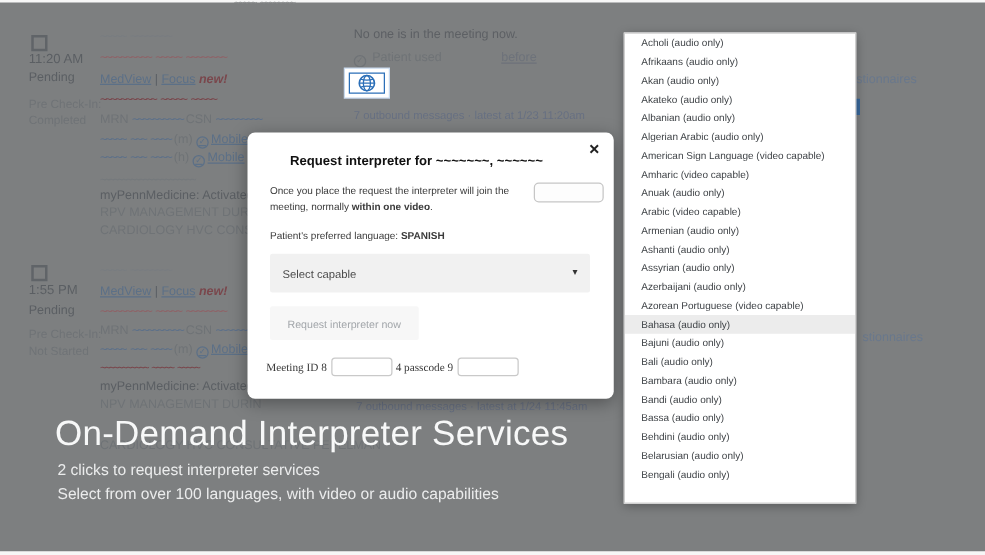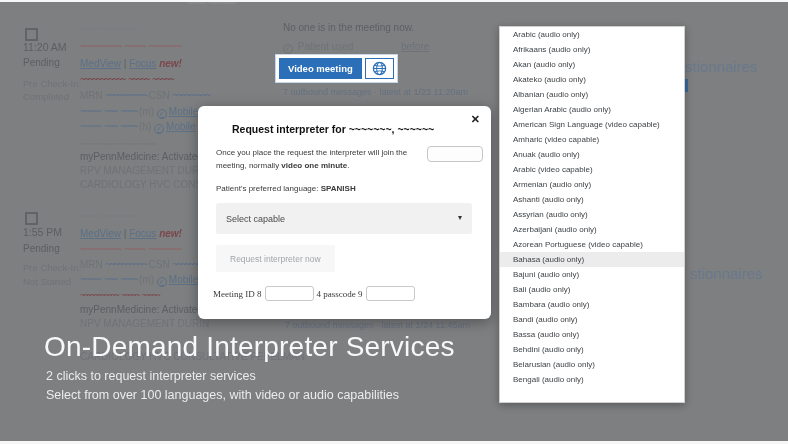--- a/index.html
+++ b/index.html
@@ -55,21 +55,21 @@
                box-shadow:0 2px 8px rgba(0,0,0,0.3); z-index:9; overflow:hidden; }
   .lang-item { height:15px; line-height:15px; padding-left:13px; font-size:8px; color:#3f4347;
                white-space:nowrap; cursor:pointer; }
   .lang-item.hl { background:#ececec; }
 
   
   #caption-title { left:44px; top:331px; font-size:28px; color:#f7f8f8; letter-spacing:0.2px; z-index:5; }
   .caption-sub { left:46px; font-size:12.5px; color:#ebecec; z-index:5; }
 
   
-  .frag-link { color:#69788c; font-size:15px; }
+  .frag-link { color:#69788c; font-size:10px; }
   #frag-blue { left:683px; top:79px; width:5px; height:13px; background:#39689b; }
 
   button { font-family:"Liberation Sans", sans-serif; }
 </style>
 </head>
 <body>
 
 <div id="stage">
 
   <div class="abs edge" style="top:0; height:2px;"></div>
@@ -115,21 +115,20 @@
 
   <div class="abs dim" style="left:283px; top:22px; color:#5d6064;">No one is in the meeting now.</div>
   <div class="abs dim dim-light" style="left:283px; top:41px;">
     <span class="ck">✓</span>
     <span>Patient used</span>
     <span style="display:inline-block; width:42px;"></span>
     <a class="dim-link" style="color:#6d727a;">before</a>
   </div>
 
   <div class="abs" id="video-group" style="left:276px; top:55px;">
-    <button id="video-btn">Video meeting</button>
     <button id="globe-btn">
       <svg width="15" height="15" viewBox="0 0 16 16">
         <circle cx="8" cy="8" r="6.5" fill="none" stroke="#2b6fb8" stroke-width="1.4"></circle>
         <ellipse cx="8" cy="8" rx="3" ry="6.5" fill="none" stroke="#2b6fb8" stroke-width="1.1"></ellipse>
         <line x1="1.5" y1="8" x2="14.5" y2="8" stroke="#2b6fb8" stroke-width="1.1"></line>
         <path d="M2.6 4.6 Q8 6.4 13.4 4.6 M2.6 11.4 Q8 9.6 13.4 11.4" fill="none" stroke="#2b6fb8" stroke-width="1"></path>
       </svg>
     </button>
   </div>
 
@@ -170,38 +169,38 @@
   <div class="abs" id="frag-blue"></div>
   <div class="abs frag-link" style="left:690px; top:265px;">stionnaires</div>
 
   <div class="abs" id="caption-title">On-Demand Interpreter Services</div>
   <div class="abs caption-sub" style="top:369px;">2 clicks to request interpreter services</div>
   <div class="abs caption-sub" style="top:388px;">Select from over 100 languages, with video or audio capabilities</div>
 
   <div class="abs" id="dialog">
     <button id="dialog-close">✕</button>
     <div id="dialog-title">Request interpreter for ~~~~~~~, ~~~~~~</div>
-    <div id="dialog-body"><span>Once you place the request the interpreter will join the meeting, normally </span><b>video one minute</b><span>.</span></div>
+    <div id="dialog-body"><span>Once you place the request the interpreter will join the meeting, normally </span><b>within one video</b><span>.</span></div>
     <div id="body-redaction"></div>
     <div id="dialog-pref"><span>Patient's preferred language: </span><b>SPANISH</b></div>
     <button id="lang-select">
       <span>Select capable</span>
       <span class="caret">▾</span>
     </button>
     <button id="request-btn">Request interpreter now</button>
     <div id="meeting-line">
       <span>Meeting ID 8</span>
       <span class="redact-box"></span>
       <span>4 passcode 9</span>
       <span class="redact-box"></span>
     </div>
   </div>
 
   <div class="abs" id="lang-list">
-    <div class="lang-item">Arabic (audio only)</div>
+    <div class="lang-item">Acholi (audio only)</div>
     <div class="lang-item">Afrikaans (audio only)</div>
     <div class="lang-item">Akan (audio only)</div>
     <div class="lang-item">Akateko (audio only)</div>
     <div class="lang-item">Albanian (audio only)</div>
     <div class="lang-item">Algerian Arabic (audio only)</div>
     <div class="lang-item">American Sign Language (video capable)</div>
     <div class="lang-item">Amharic (video capable)</div>
     <div class="lang-item">Anuak (audio only)</div>
     <div class="lang-item">Arabic (video capable)</div>
     <div class="lang-item">Armenian (audio only)</div>

